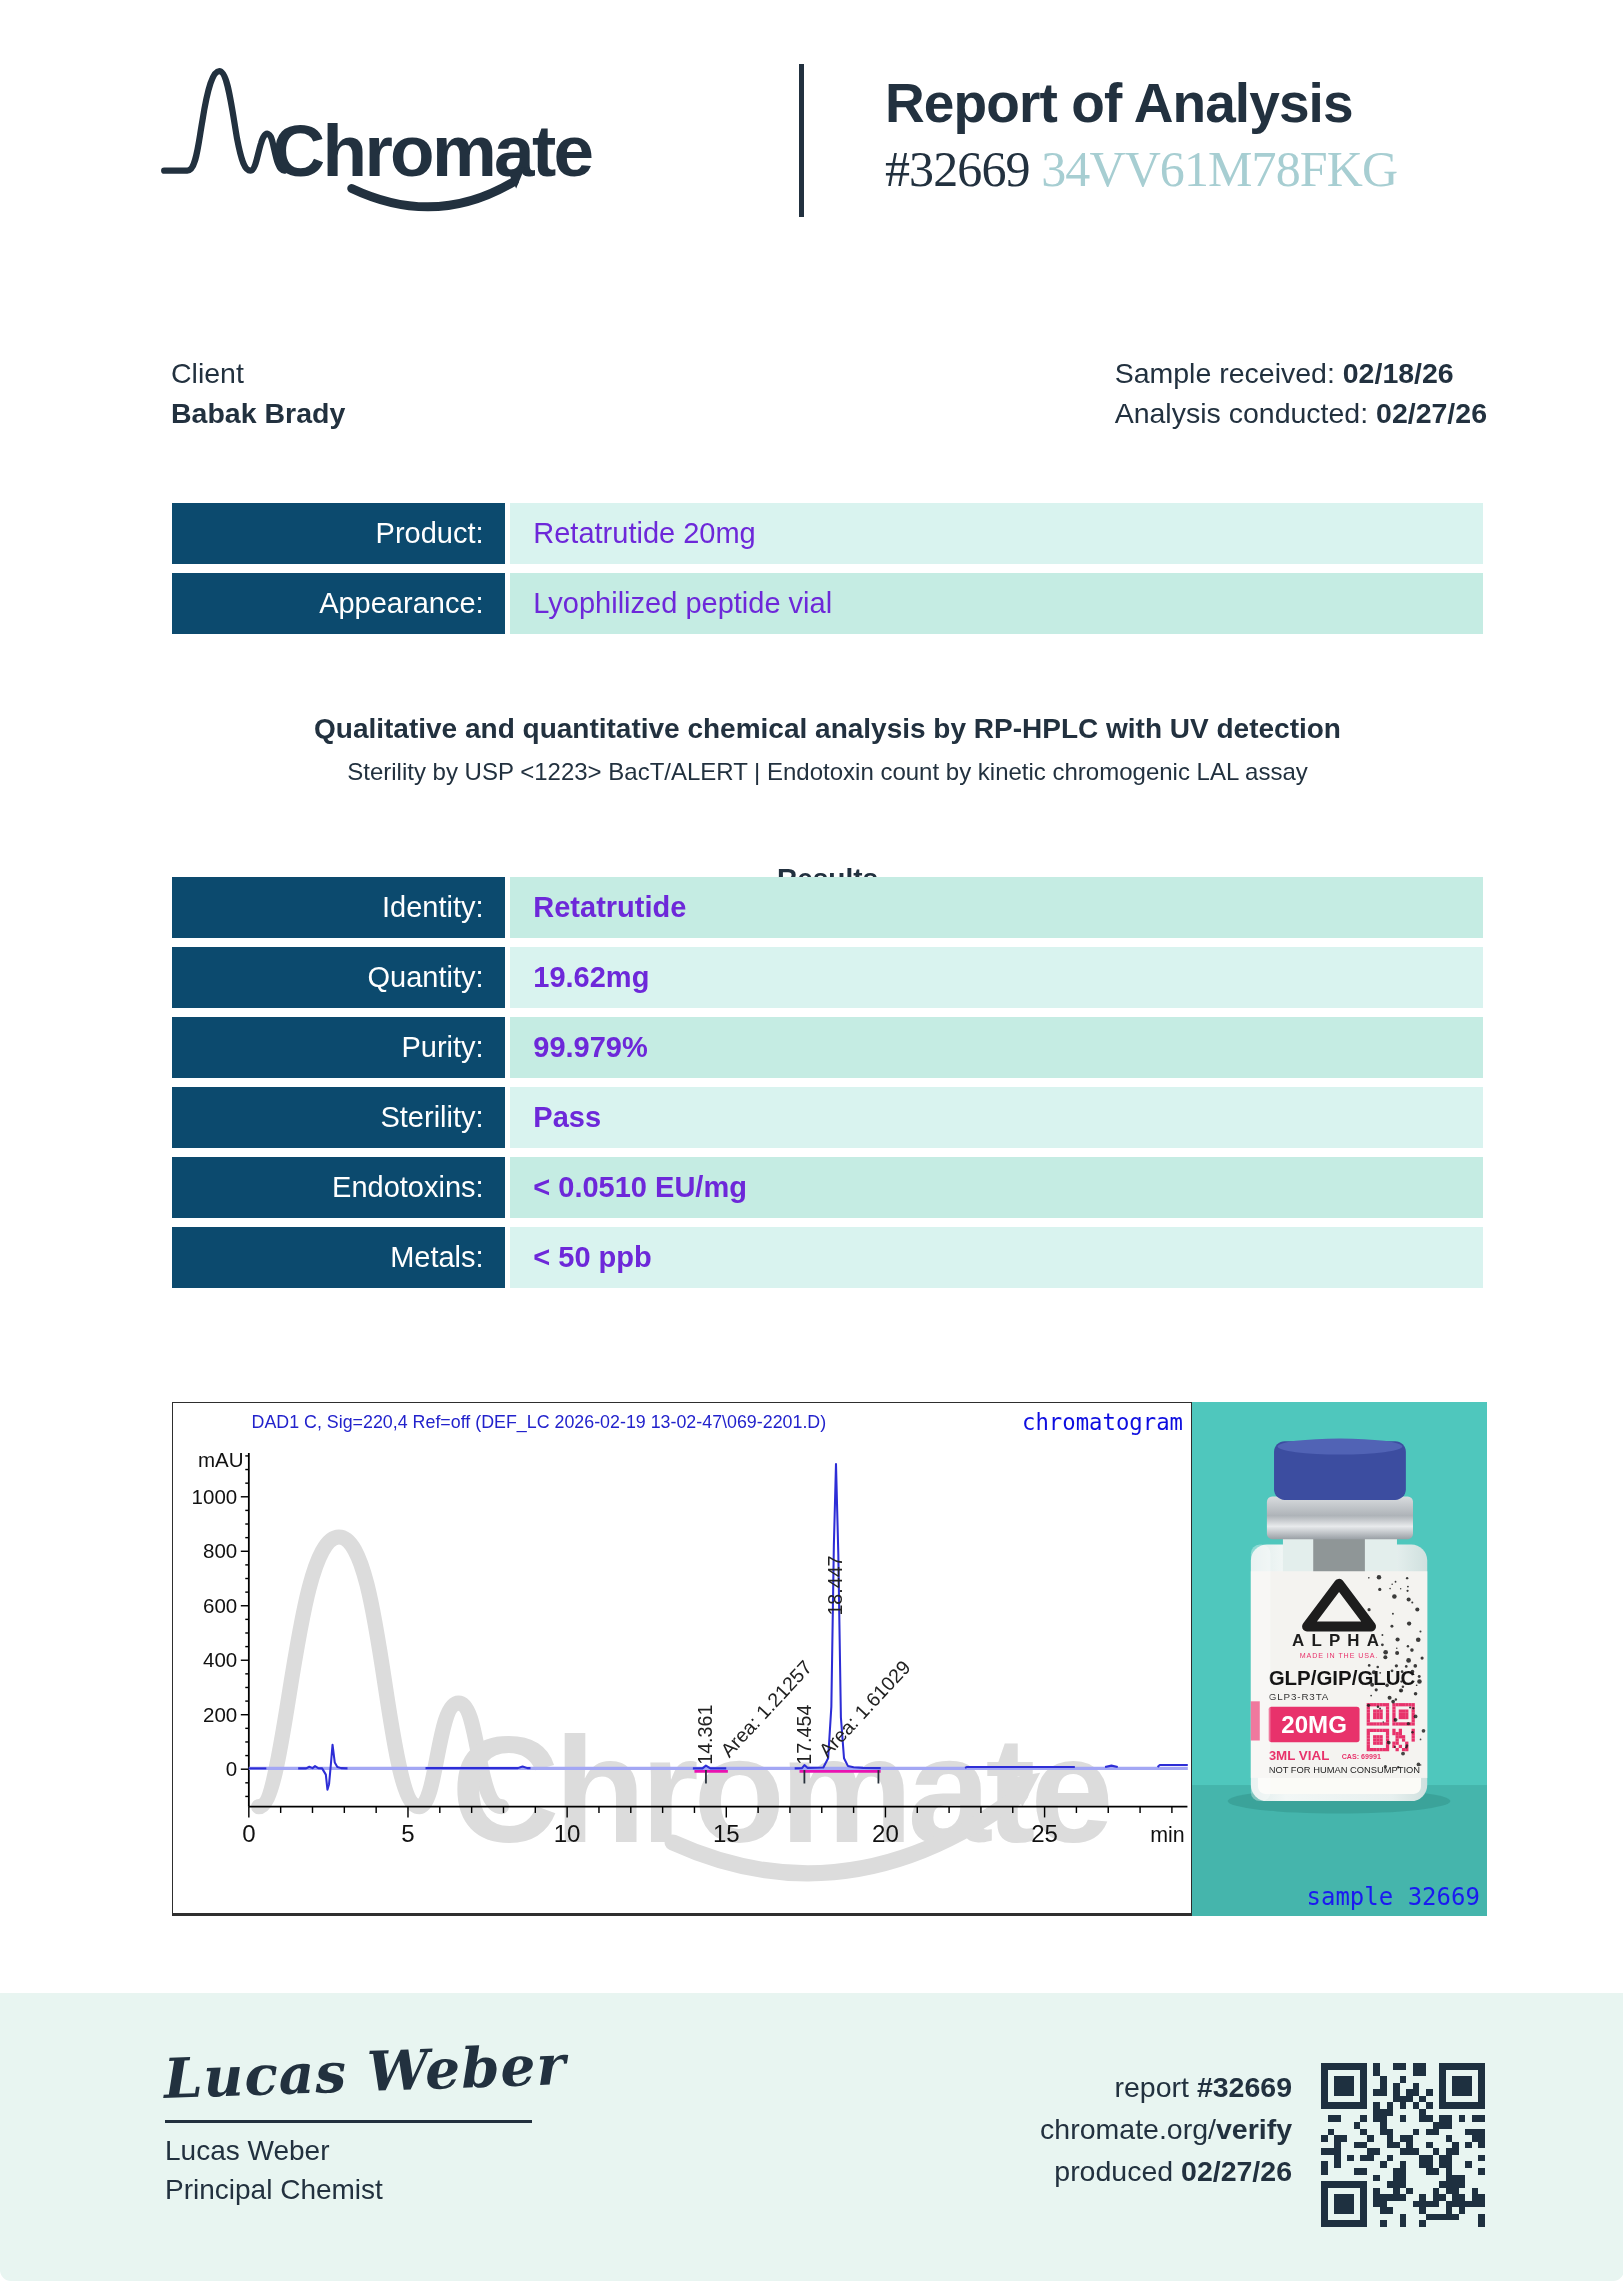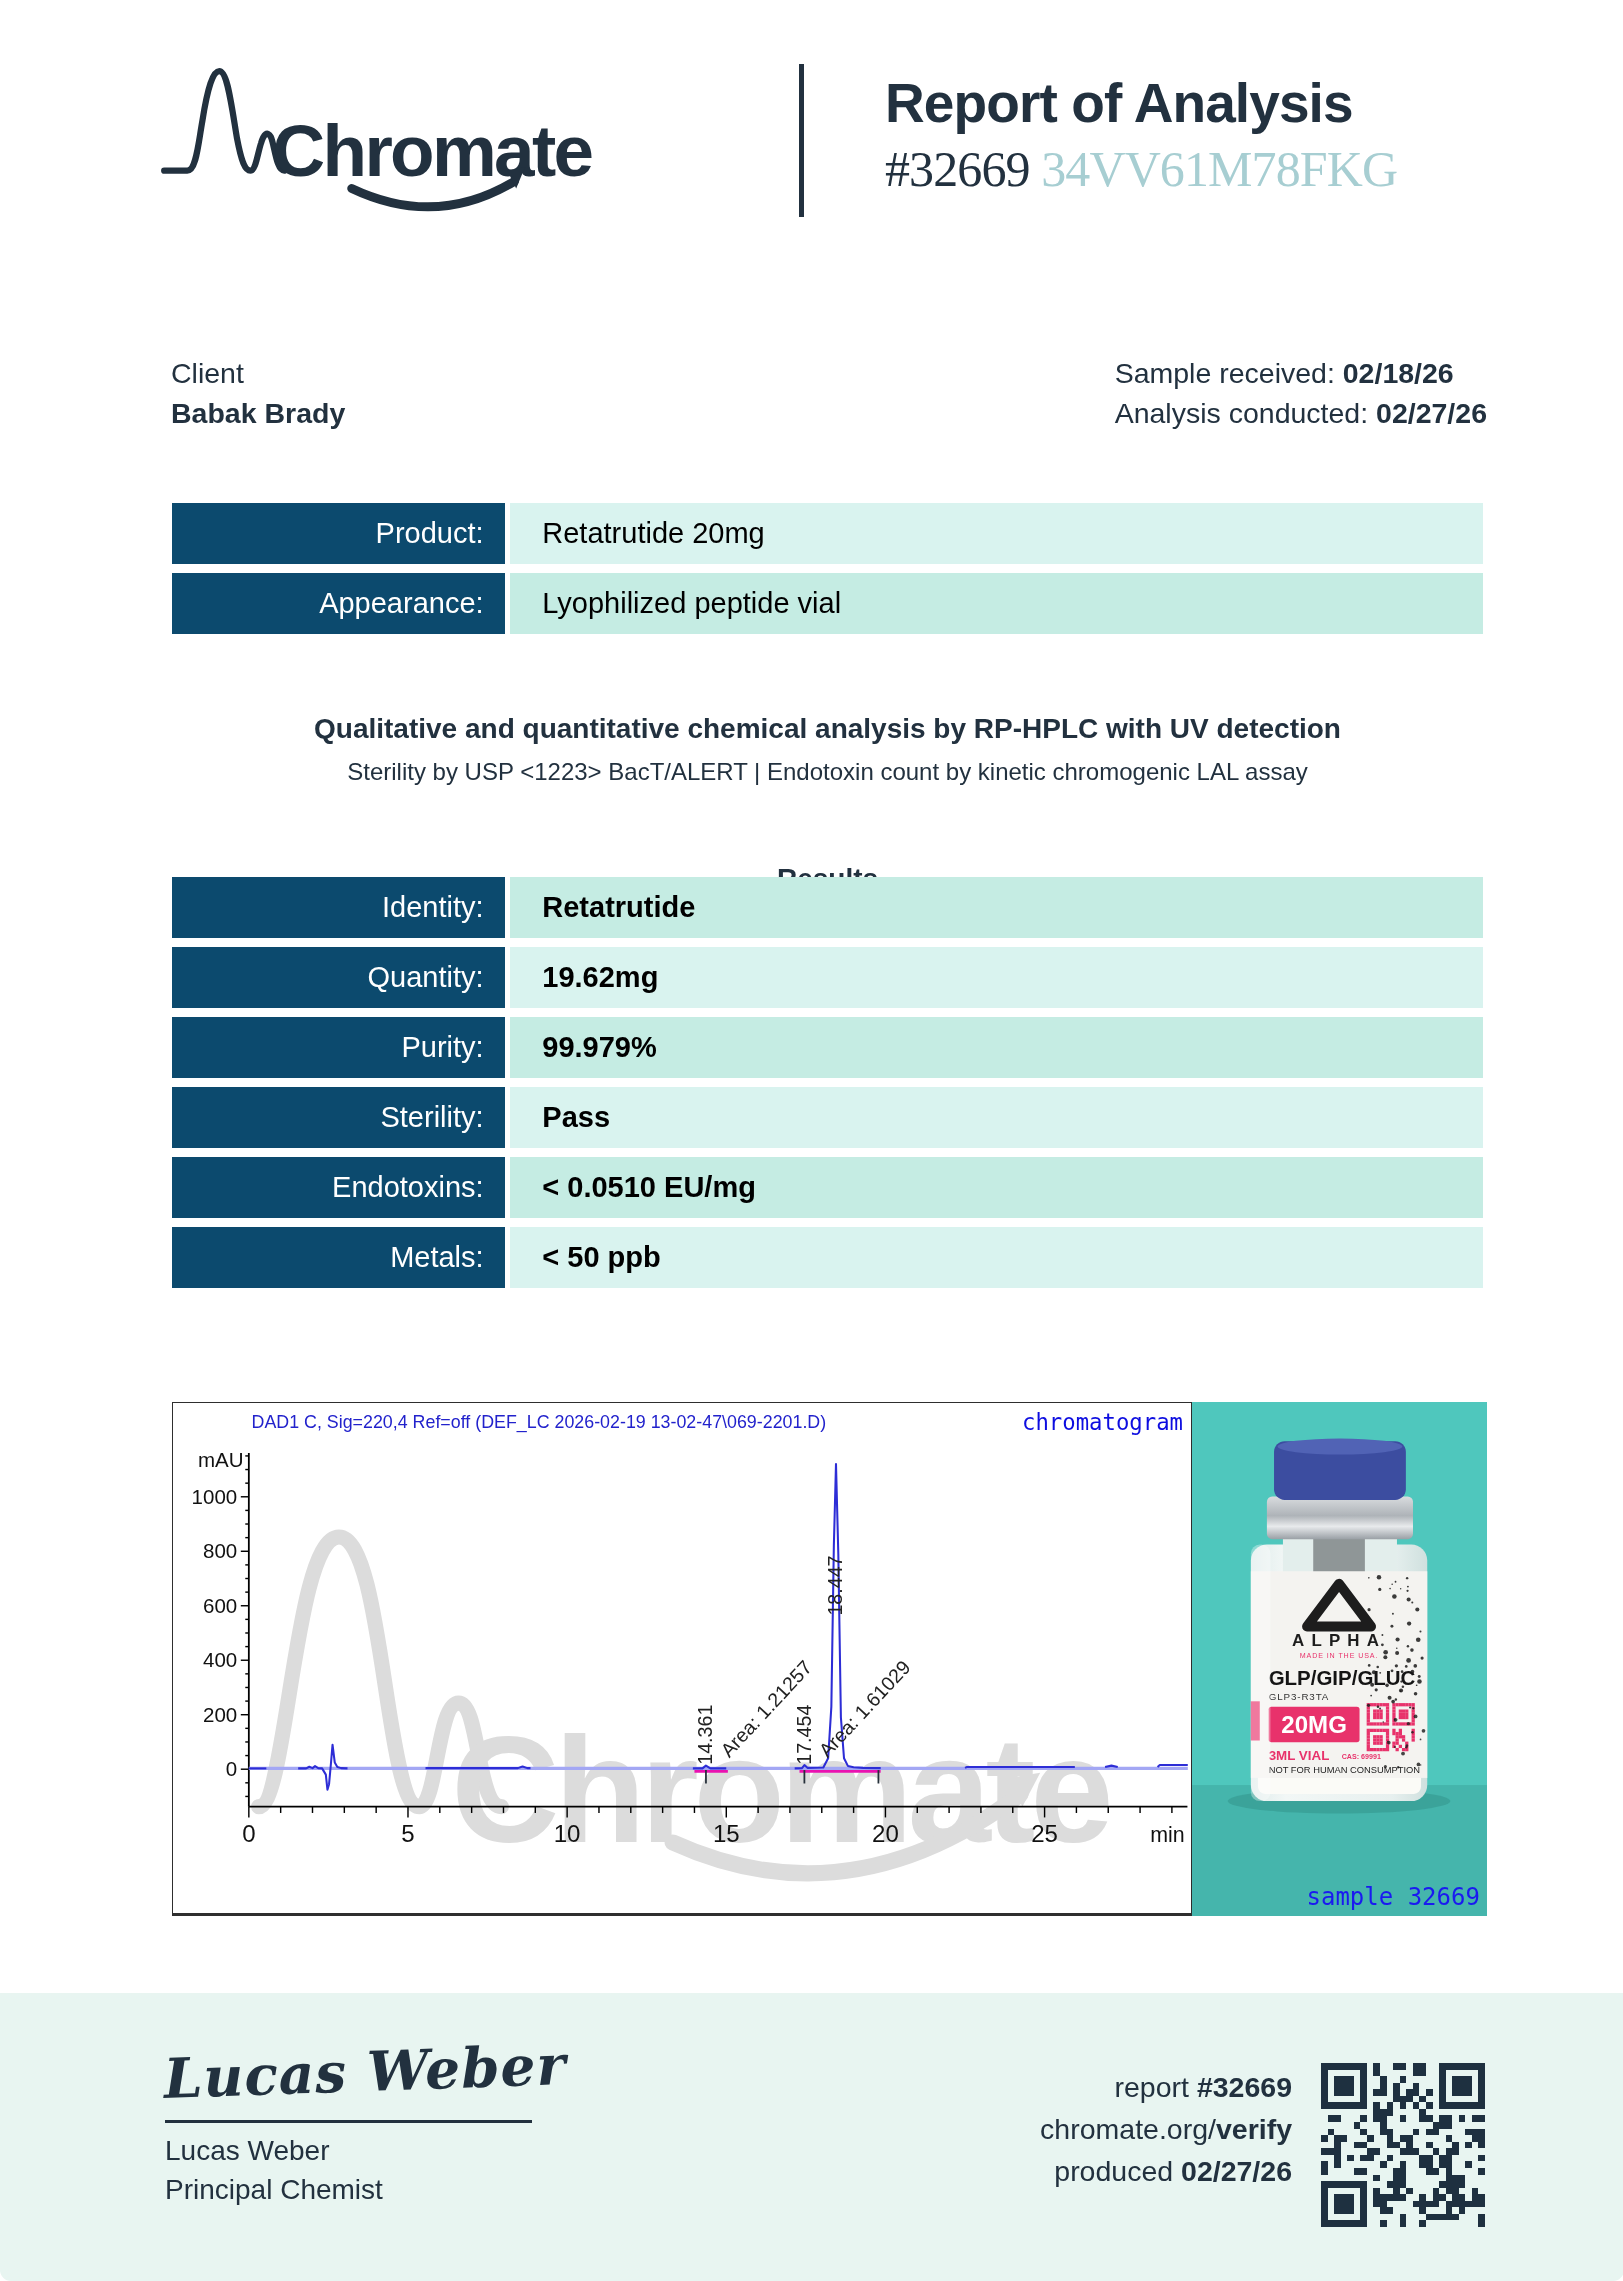--- a/index.html
+++ b/index.html
@@ -16,21 +16,21 @@
   
   .client-block{position:absolute;left:171px;top:353px;font-size:28.5px;line-height:40px;}
   .dates-block{position:absolute;right:137px;top:353px;font-size:28.5px;line-height:40px;text-align:left;}
   
   .info-table{position:absolute;left:172px;width:1311px;}
   .product-table{top:503px;}
   .results-table{top:877px;}
   .trow{display:flex;height:61px;margin-bottom:9px;}
   .tlabel{width:333px;background:#0c4a6e;color:#fff;display:flex;align-items:center;
           justify-content:flex-end;padding-right:21.4px;box-sizing:border-box;font-size:29px;}
-  .tvalue{flex:1;margin-left:5.3px;display:flex;align-items:center;padding-left:32px;font-size:29px;color:#000000;}
+  .tvalue{flex:1;margin-left:5.3px;display:flex;align-items:center;padding-left:23px;font-size:29px;color:#6d28d9;}
   .product-table .trow:nth-child(odd) .tvalue{background:#d9f3ef;}
   .product-table .trow:nth-child(even) .tvalue{background:#c5ece3;}
   .results-table .trow:nth-child(odd) .tvalue{background:#c5ece3;font-weight:bold;}
   .results-table .trow:nth-child(even) .tvalue{background:#d9f3ef;font-weight:bold;}
   
   .methods{position:absolute;left:172px;width:1311px;top:713px;text-align:center;}
   .methods .l1{font-size:28px;font-weight:bold;}
   .methods .l2{font-size:24px;margin-top:12.5px;}
   .results-heading{position:absolute;left:172px;width:1311px;top:863px;text-align:center;
                    font-size:28px;font-weight:bold;}

